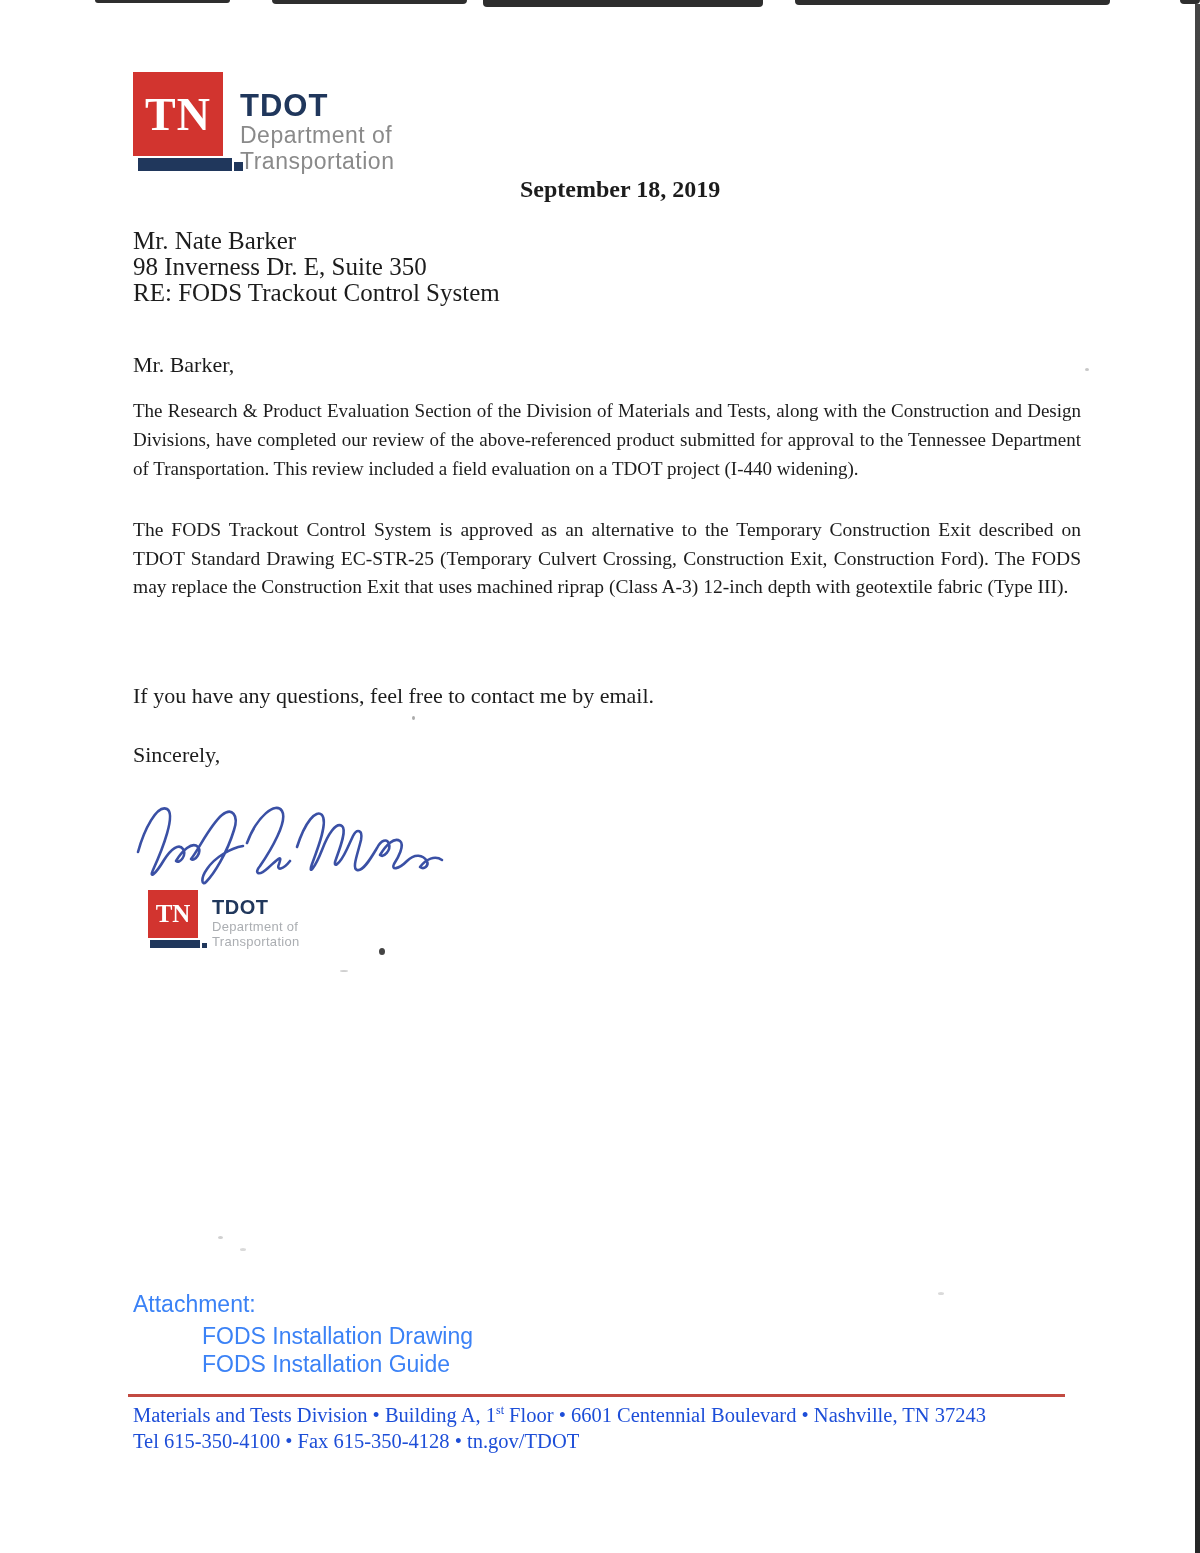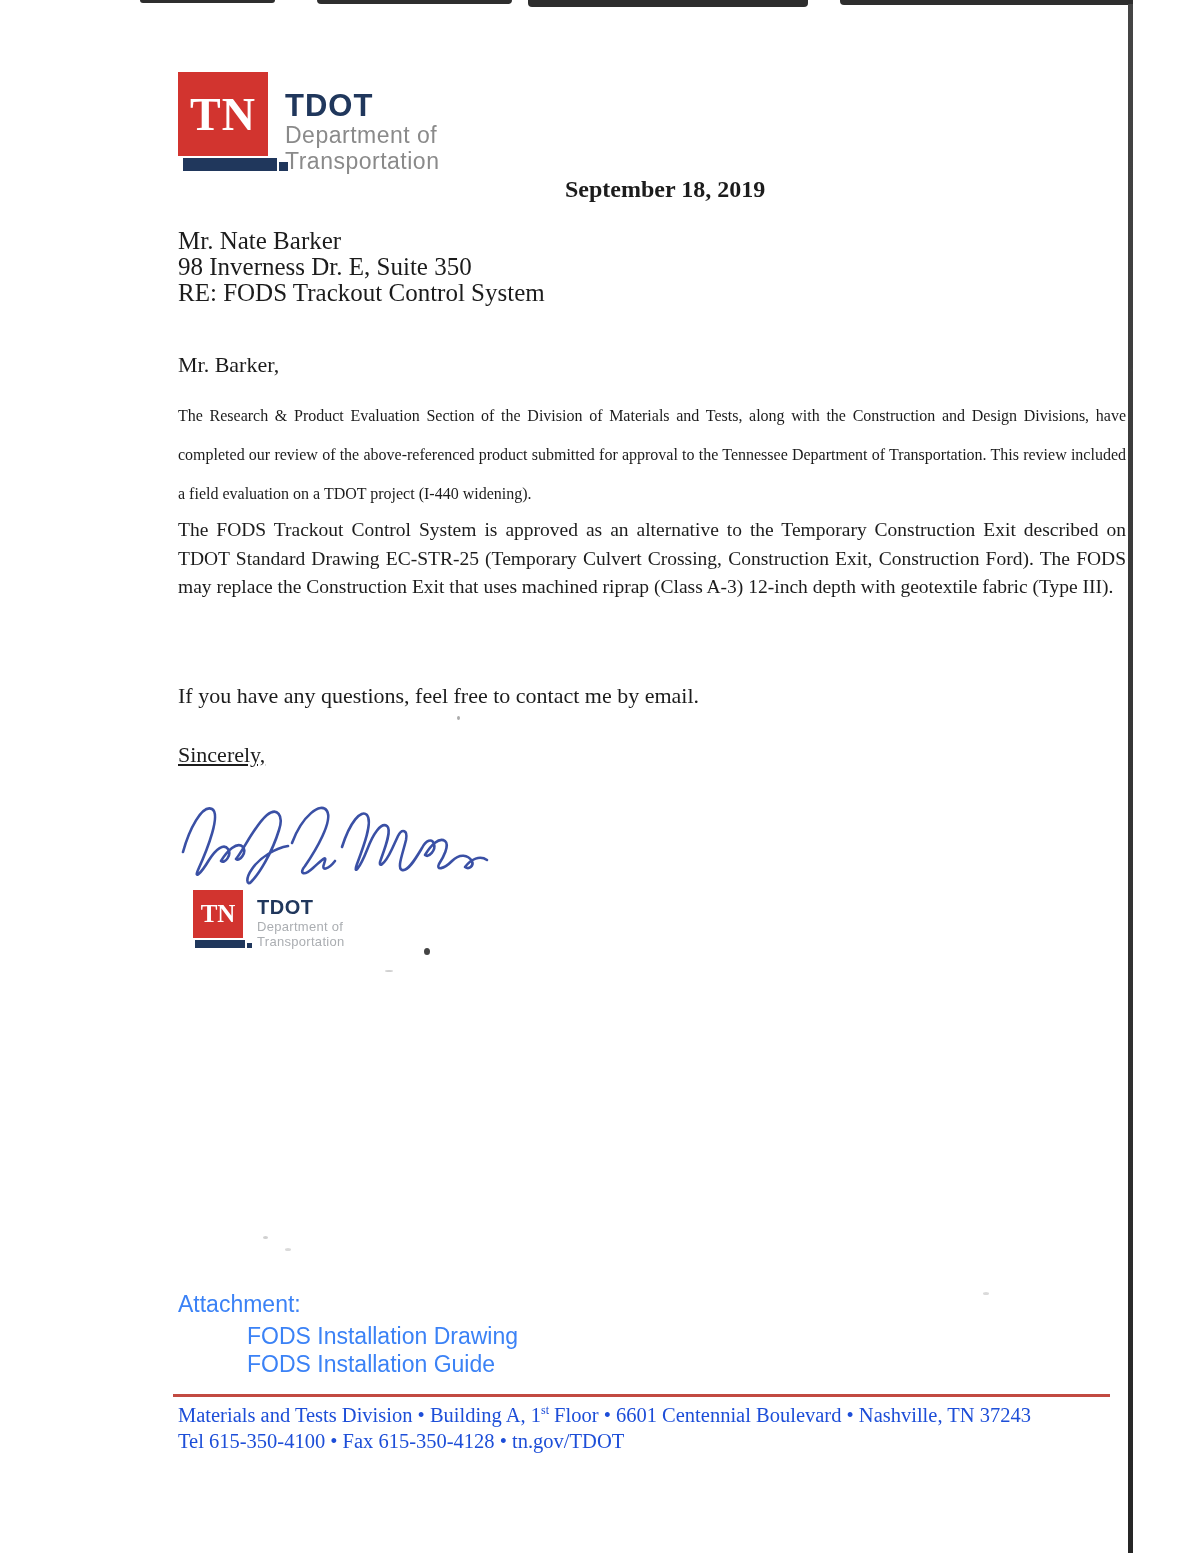--- a/index.html
+++ b/index.html
@@ -2,27 +2,26 @@
 <html><head>
 <meta charset="utf-8">
 <style>
   html, body {
     margin: 0;
     padding: 0;
     background: #ffffff;
   }
   .page {
     position: relative;
-    width: 1088px;
+    width: 1200px;
     height: 1553px;
     background: #ffffff;
     overflow: hidden;
     font-family: "Liberation Serif", serif;
     color: #1c1c1c;
-    margin-left: 45px;
   }
 
   
   .scan-seg { position: absolute; top: 0; background: #2e2e2e; border-radius: 0 0 4px 4px; }
   .scan-line-right {
     position: absolute; top: 4px; right: 0; width: 5px; height: 1549px;
     background: linear-gradient(to bottom, #454545, #262626);
   }
   .speck { position: absolute; background: #444; border-radius: 50%; }
 
@@ -69,24 +68,24 @@
     position: absolute; left: 72px; top: 31px;
     font-family: "Liberation Sans", sans-serif;
     font-size: 13px; color: #ABAeb2; line-height: 15px; letter-spacing: 0.3px;
   }
 
   
   .date { position: absolute; left: 520px; top: 176px; font-size: 24px; font-weight: bold; }
   .addr { position: absolute; left: 133px; top: 228px; font-size: 25px; line-height: 26px; }
   .salutation { position: absolute; left: 133px; top: 352px; font-size: 22px; }
   .para { position: absolute; left: 133px; width: 948px; text-align: justify; }
-  .p1 { top: 396px; font-size: 16px; line-height: 39px; }
+  .p1 { top: 396px; font-size: 19px; line-height: 29px; }
   .p2 { top: 516px; font-size: 19.5px; line-height: 28.5px; }
   .p3 { position: absolute; left: 133px; top: 683px; font-size: 22px; }
-  .closing { position: absolute; left: 133px; top: 742px; font-size: 22px; text-decoration: underline; }
+  .closing { position: absolute; left: 133px; top: 742px; font-size: 22px; }
 
   .signature { position: absolute; left: 130px; top: 786px; width: 320px; height: 102px; }
 
   
   .attachment {
     position: absolute; left: 133px; top: 1291px;
     font-family: "Liberation Sans", sans-serif; font-size: 23px; color: #3b82f6;
   }
   .attachment .items { margin-left: 69px; margin-top: 5px; line-height: 27.5px; }
 

